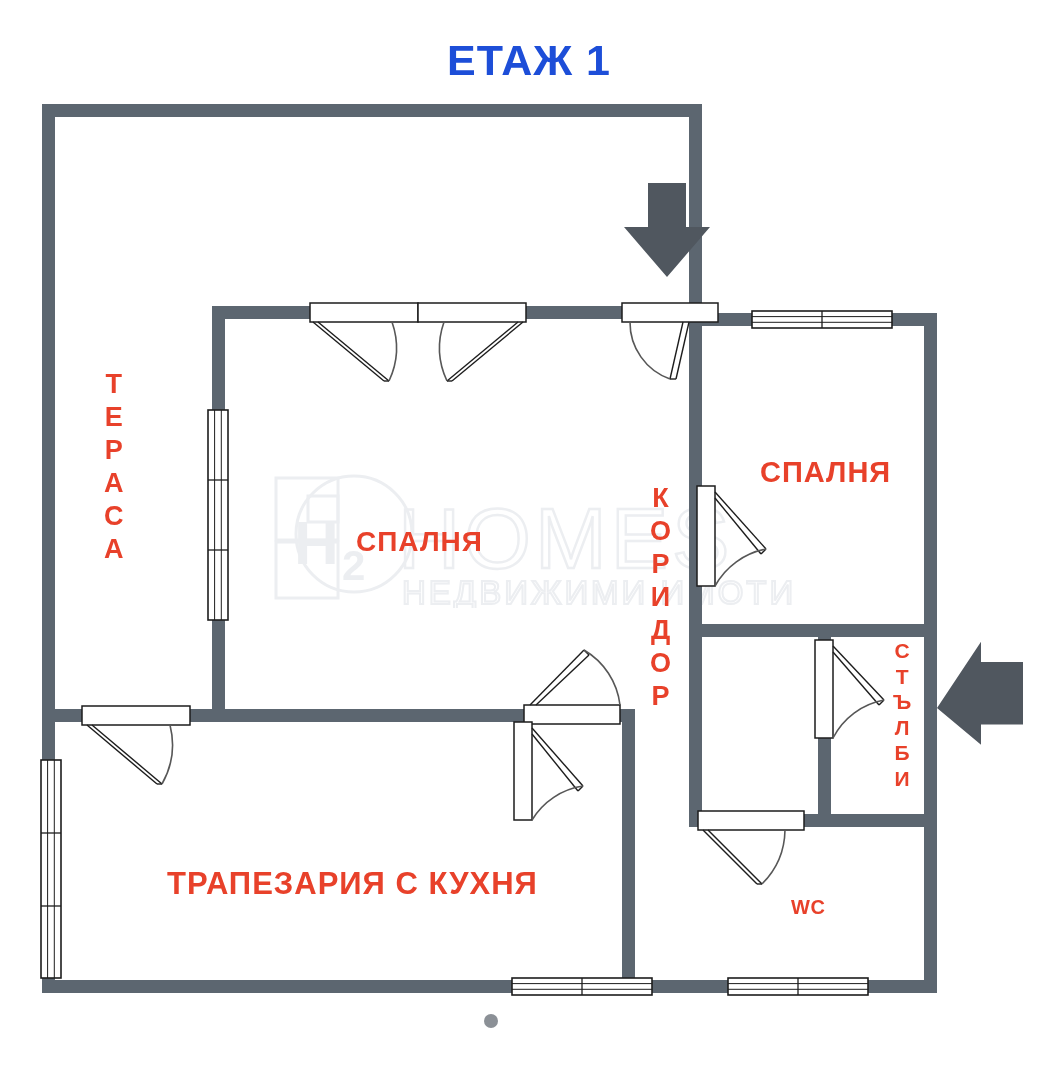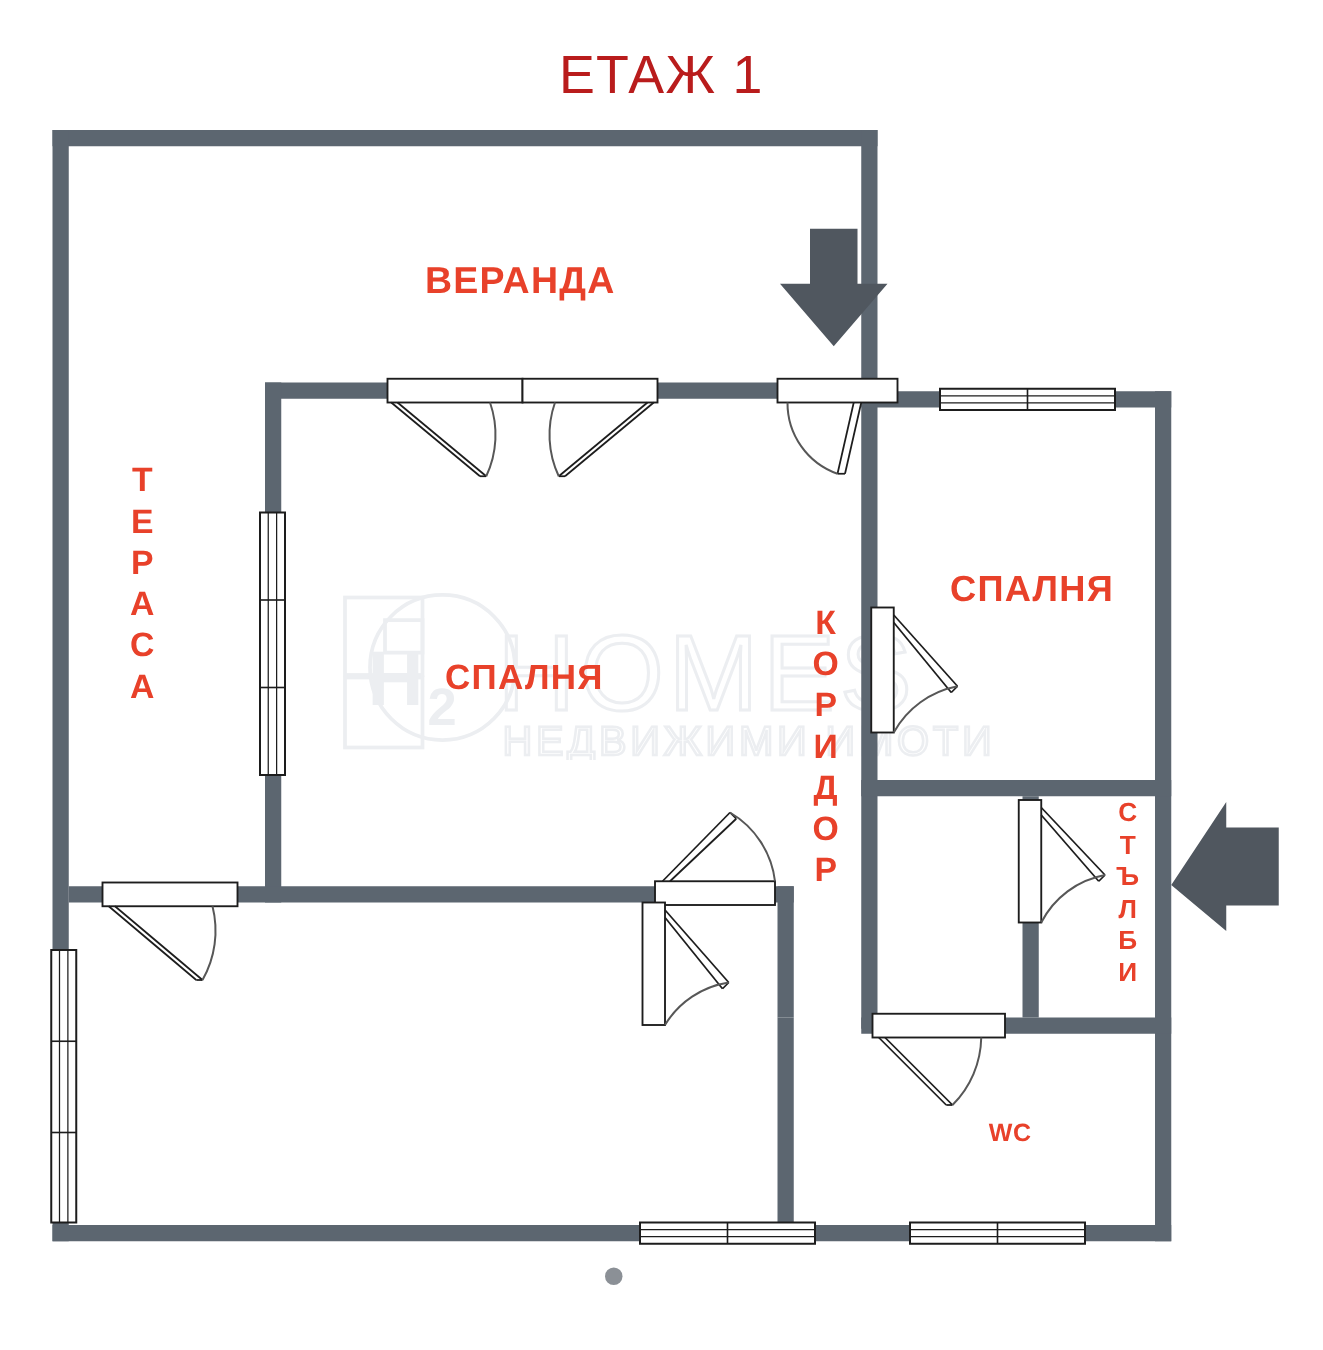--- a/index.html
+++ b/index.html
@@ -13,23 +13,23 @@
     width: 1058px;
     height: 1080px;
     background: #ffffff;
     overflow: hidden;
   }
   #plan-title {
     position: absolute;
     left: 0; right: 0;
     top: 36px;
     text-align: center;
-    color: #b91c1c;
+    color: #1d4ed8;
     font-size: 43px;
-    font-weight: normal;
+    font-weight: bold;
     letter-spacing: 1px;
     font-family: "Liberation Sans", sans-serif;
   }
   svg#floorplan {
     position: absolute;
     left: 0; top: 0;
     width: 1058px;
     height: 1080px;
   }
   .room-label {
@@ -247,21 +247,20 @@
         <path d="M 648 183 h38 v44 h24 L 667 277 L 624 227 h24 z"></path>
       </g>
       <g fill="#50575f">
         <path d="M 1023 696 v-30 h-42 v-22 L 937 716 L 981 756 v-22 h42 v-30 z" transform="translate(0,-6) scale(1,0.92) translate(0,60)"></path>
       </g>
 
       <circle cx="491" cy="1021" r="7" fill="#8b9096"></circle>
     </g>
   </svg>
 
-  <div class="room-label" style="left:340px; top:208px; font-size:30px; letter-spacing:1px;">ВЕРАНДА</div>
 
   <div class="vert-label" style="left:104px; top:368px; font-size:27px; letter-spacing:1px;">
     <span>Т</span>
     <span>Е</span>
     <span>Р</span>
     <span>А</span>
     <span>С</span>
     <span>А</span>
   </div>
 
@@ -281,16 +280,17 @@
 
   <div class="vert-label" style="left:893px; top:638px; font-size:21px;">
     <span>С</span>
     <span>Т</span>
     <span>Ъ</span>
     <span>Л</span>
     <span>Б</span>
     <span>И</span>
   </div>
 
+  <div class="room-label" style="left:167px; top:866px; font-size:31px; letter-spacing:1px;">ТРАПЕЗАРИЯ С КУХНЯ</div>
 
   <div class="room-label" style="left:791px; top:896px; font-size:20px; letter-spacing:0.5px;">WC</div>
 
 </div>
 
 </body></html>

